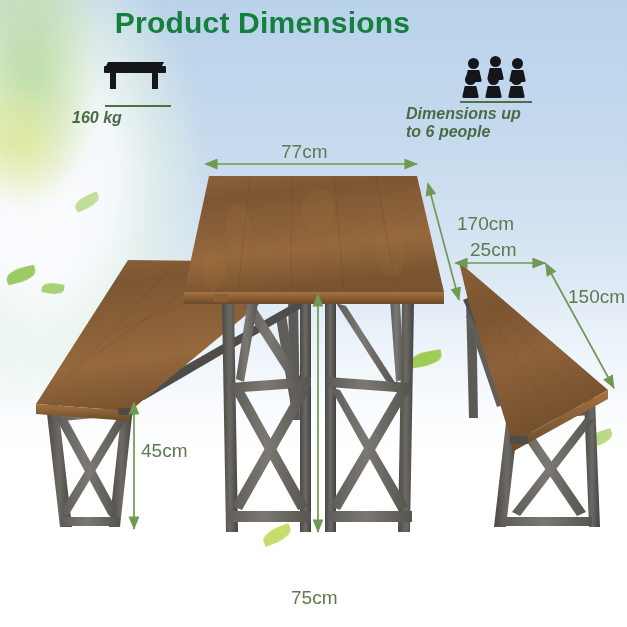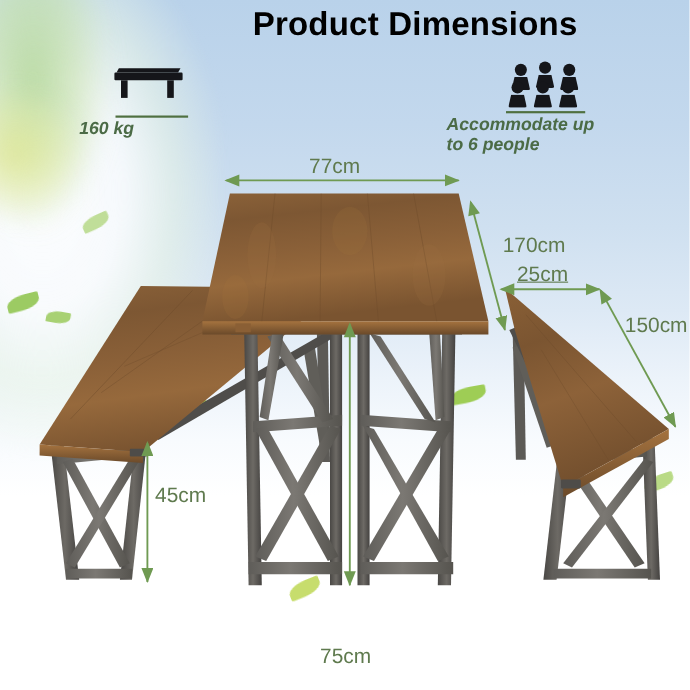--- a/index.html
+++ b/index.html
@@ -30,22 +30,22 @@
   }
   .bg-yellow{
     position:absolute;left:-46px;top:80px;width:120px;height:120px;
     background:radial-gradient(ellipse at 50% 50%, rgba(226,228,120,.55) 0%, rgba(233,236,150,.3) 45%, rgba(255,255,255,0) 75%);
     filter:blur(9px);
   }
   .leaf{position:absolute;border-radius:60% 8% 60% 8%;filter:blur(.7px);}
 
   
   .title{
-    position:absolute;left:0;top:6px;width:525px;text-align:right;
-    font-size:30px;font-weight:bold;color:#000000;letter-spacing:.2px;
+    position:absolute;left:0;top:6px;width:525px;text-align:center;
+    font-size:30px;font-weight:bold;color:#15803d;letter-spacing:.2px;
   }
 
   
   .icon-group{position:absolute;text-align:left;}
   .icon-art{height:42px;position:relative;margin:0 auto;}
   .icon-rule{height:2px;background:#4f7040;margin:3px auto 2px auto;}
   .icon-label{
     font-size:16px;font-weight:bold;font-style:italic;color:#4b6b46;
     line-height:18px;white-space:nowrap;
   }
@@ -124,21 +124,21 @@
       <div class="person" style="left:22px;top:18px;">
         <div class="p-head"></div>
         <div class="p-body"></div>
       </div>
       <div class="person" style="left:45px;top:18px;">
         <div class="p-head"></div>
         <div class="p-body"></div>
       </div>
     </div>
     <div class="icon-rule" style="width:72px;margin-top:1px;"></div>
-    <div class="icon-label">Accommodate up</div>
+    <div class="icon-label">Dimensions up</div>
     <div class="icon-label">to 6 people</div>
   </div>
 
   <svg class="anno" viewBox="0 0 627 627">
     <defs>
       <linearGradient id="woodTop" x1="0" y1="0" x2="0.25" y2="1">
         <stop offset="0%" stop-color="#8b6239"></stop>
         <stop offset="22%" stop-color="#7d5733"></stop>
         <stop offset="48%" stop-color="#8a6038"></stop>
         <stop offset="70%" stop-color="#96693c"></stop>
@@ -275,19 +275,19 @@
 
     <line x1="318" y1="295" x2="318" y2="532" stroke="#6f9a52" stroke-width="1.7" marker-start="url(#ahs)" marker-end="url(#ah)"></line>
   </svg>
 
   <div class="dim-label" style="left:281px;top:141px;">77cm</div>
 
   <div class="dim-label" style="left:441px;top:213px;margin-left:16px;">170cm</div>
 
   <div class="dim-label" style="left:291px;top:540px;margin-top:47px;">75cm</div>
 
-  <div class="dim-label" style="left:470px;top:239px;text-decoration:underline;">25cm</div>
+  <div class="dim-label" style="left:470px;top:239px;">25cm</div>
 
   <div class="dim-label" style="left:568px;top:286px;">150cm</div>
 
   <div class="dim-label" style="left:141px;top:440px;">45cm</div>
 
 </div>
 
 </body></html>

